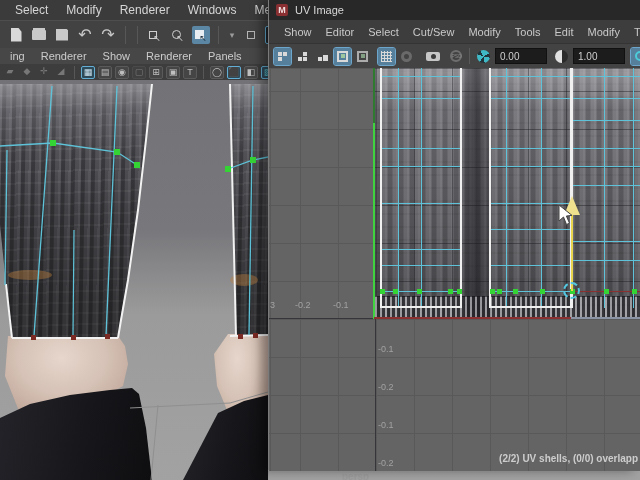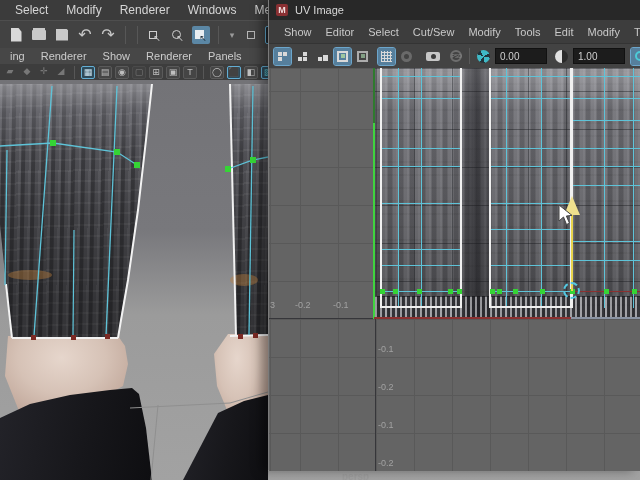--- a/index.html
+++ b/index.html
@@ -372,16 +372,17 @@
       </svg>
 
       <span class="abs axis-label" style="left:1px;top:232px;">3</span>
       <span class="abs axis-label" style="left:26px;top:232px;">-0.2</span>
       <span class="abs axis-label" style="left:64px;top:232px;">-0.1</span>
       <span class="abs axis-label" style="left:109px;top:276px;">-0.1</span>
       <span class="abs axis-label" style="left:109px;top:314px;">-0.2</span>
       <span class="abs axis-label" style="left:109px;top:352px;">-0.1</span>
       <span class="abs axis-label" style="left:109px;top:390px;">-0.2</span>
 
+      <span class="abs status" style="right:3px;top:385px;">(2/2) UV shells, (0/0) overlapp</span>
     </div>
   </div>
 
 </div>
 
 </body></html>

